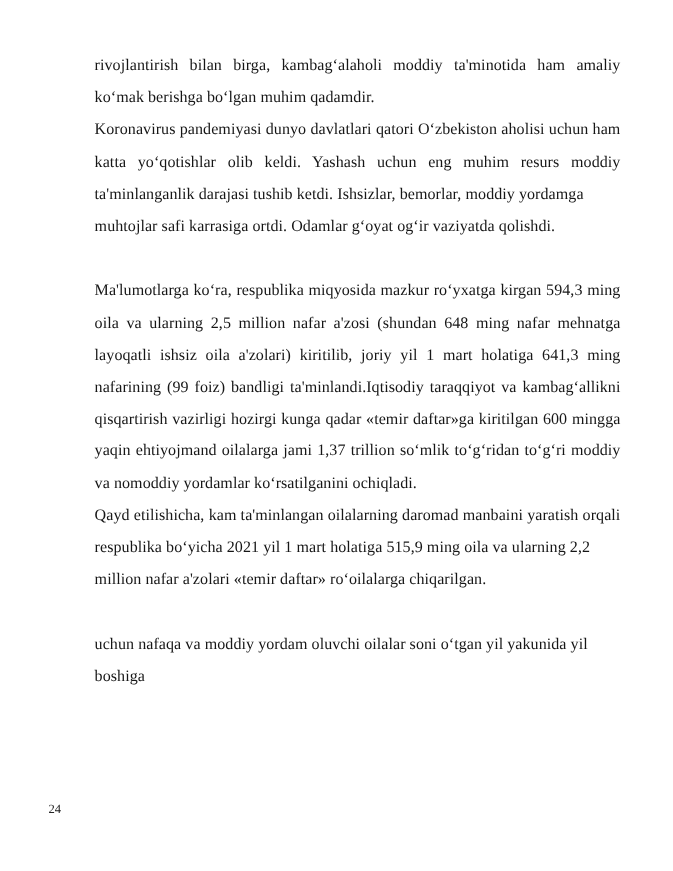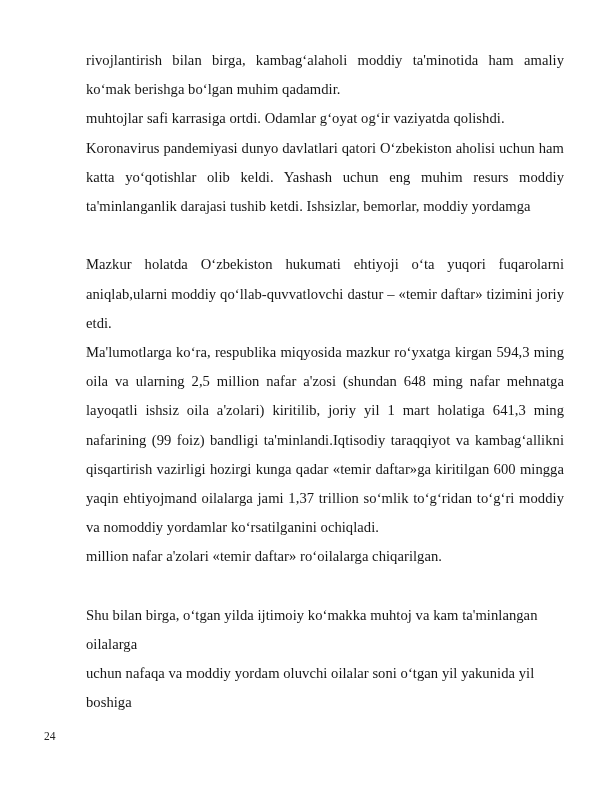--- a/index.html
+++ b/index.html
@@ -59,36 +59,35 @@
 </style>
 </head>
 <body>
 
 <div class="page">
 
   <div class="text-body">
 
     <p class="para">rivojlantirish bilan birga, kambag‘alaholi moddiy ta'minotida ham amaliy ko‘mak berishga bo‘lgan muhim qadamdir.</p>
 
+    <p class="para">Koronavirus pandemiyasi dunyo davlatlari qatori O‘zbekiston aholisi uchun ham katta yo‘qotishlar olib keldi. Yashash uchun eng muhim resurs moddiy ta'minlanganlik darajasi tushib ketdi. Ishsizlar, bemorlar, moddiy yordamga</p>
+
     <p class="para left">muhtojlar safi karrasiga ortdi. Odamlar g‘oyat og‘ir vaziyatda qolishdi.</p>
-
-    <p class="para">Koronavirus pandemiyasi dunyo davlatlari qatori O‘zbekiston aholisi uchun ham katta yo‘qotishlar olib keldi. Yashash uchun eng muhim resurs moddiy ta'minlanganlik darajasi tushib ketdi. Ishsizlar, bemorlar, moddiy yordamga</p>
 
     <div class="gap"></div>
 
-    <p class="para">Mazkur holatda O‘zbekiston hukumati ehtiyoji o‘ta yuqori fuqarolarni aniqlab,ularni moddiy qo‘llab-quvvatlovchi dastur – «temir daftar» tizimini joriy etdi.</p>
 
     <p class="para">Ma'lumotlarga ko‘ra, respublika miqyosida mazkur ro‘yxatga kirgan 594,3 ming oila va ularning 2,5 million nafar a'zosi (shundan 648 ming nafar mehnatga layoqatli ishsiz oila a'zolari) kiritilib, joriy yil 1 mart holatiga 641,3 ming nafarining (99 foiz) bandligi ta'minlandi.Iqtisodiy taraqqiyot va kambag‘allikni qisqartirish vazirligi hozirgi kunga qadar «temir daftar»ga kiritilgan 600 mingga yaqin ehtiyojmand oilalarga jami 1,37 trillion so‘mlik to‘g‘ridan to‘g‘ri moddiy va nomoddiy yordamlar ko‘rsatilganini ochiqladi.</p>
 
+    <p class="para">Qayd etilishicha, kam ta'minlangan oilalarning daromad manbaini yaratish orqali respublika bo‘yicha 2021 yil 1 mart holatiga 515,9 ming oila va ularning 2,2</p>
 
     <p class="para left">million nafar a'zolari «temir daftar» ro‘oilalarga chiqarilgan.</p>
 
     <div class="gap"></div>
 
-    <p class="para left">Shu bilan birga, o‘tgan yilda ijtimoiy ko‘makka muhtoj va kam ta'minlangan oilalarga</p>
 
 
     <p class="para left">uchun nafaqa va moddiy yordam oluvchi oilalar soni o‘tgan yil yakunida yil boshiga</p>
 
   </div>
 
   <div class="page-number">24</div>
 
 </div>
 

